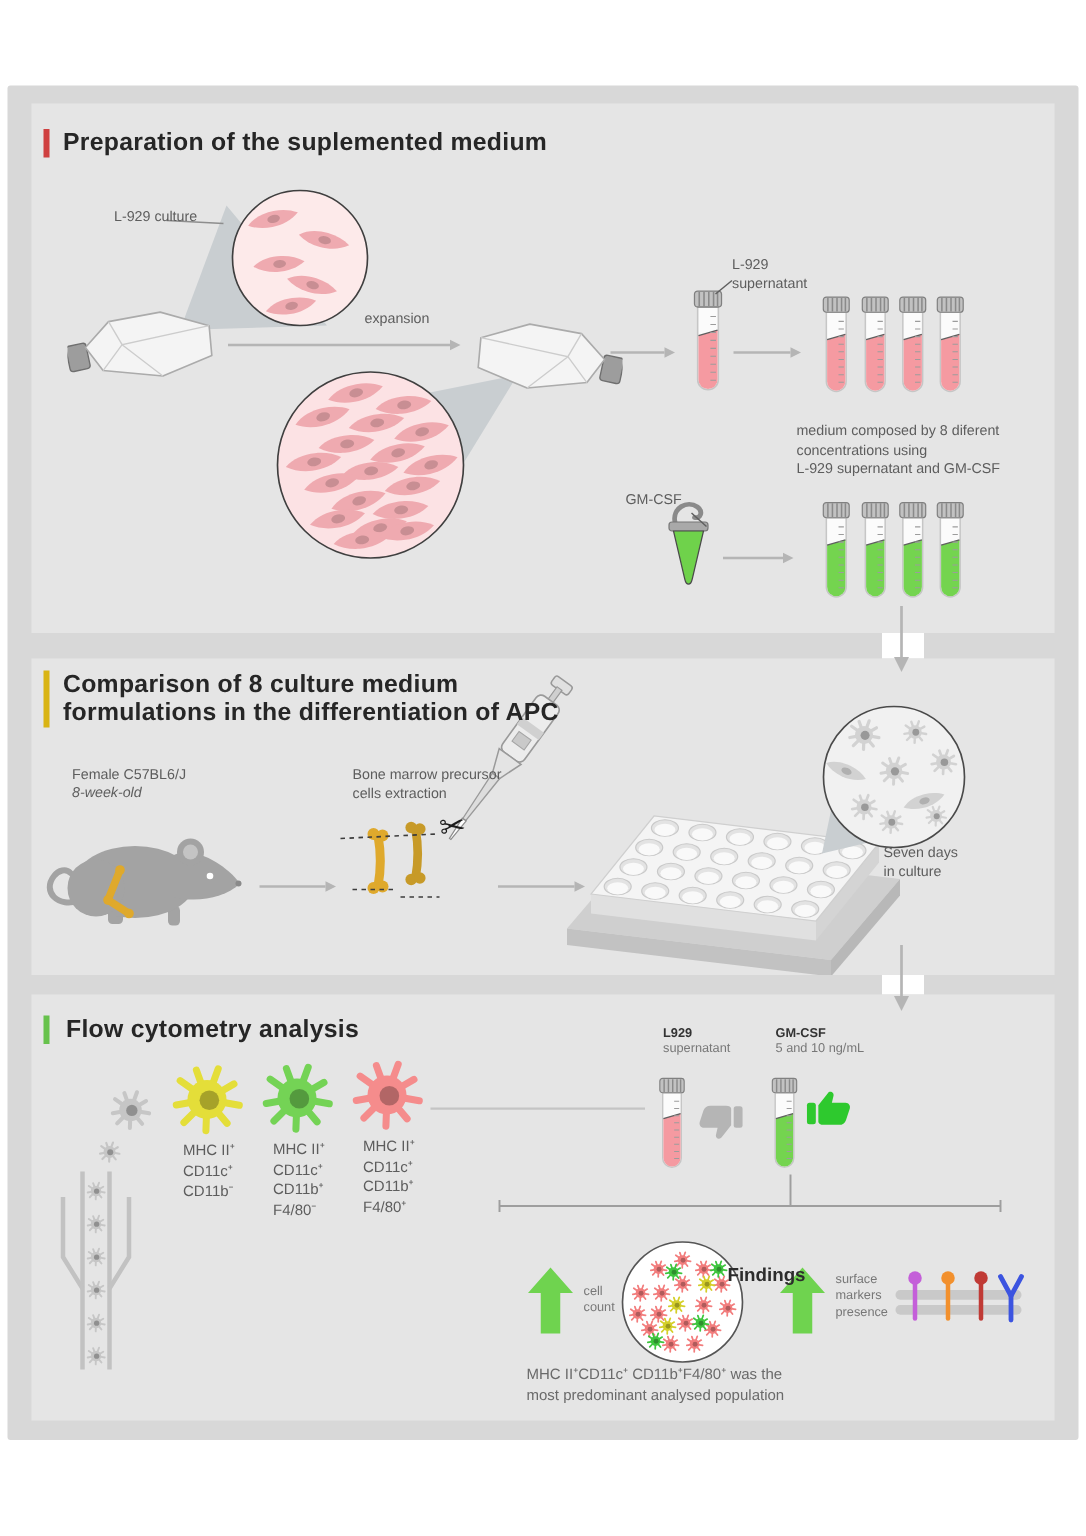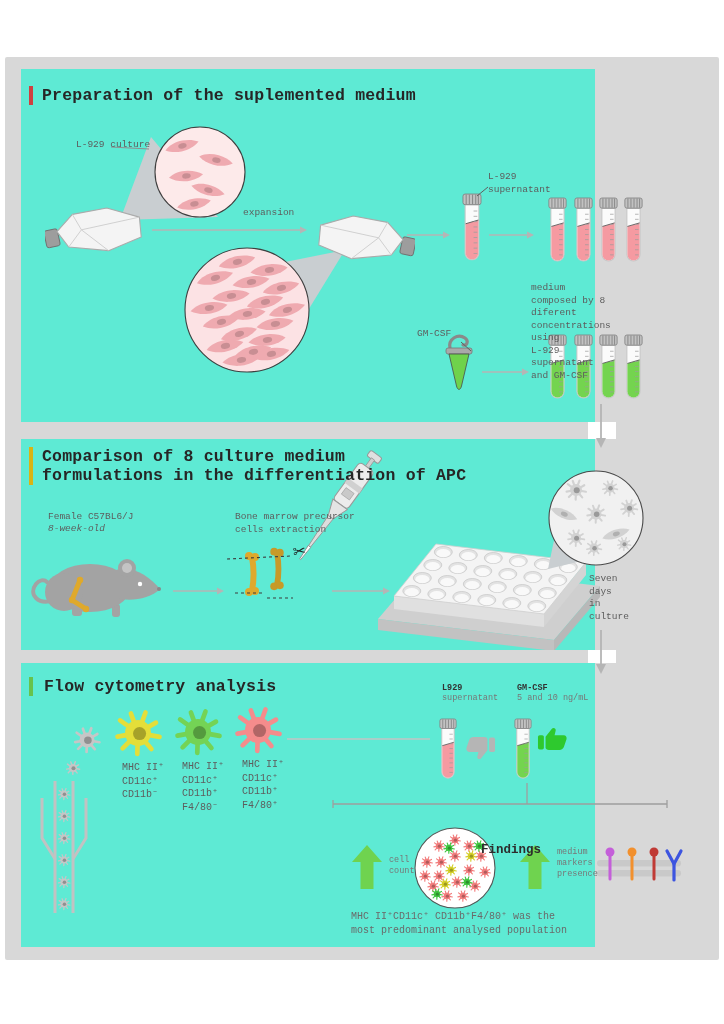--- a/index.html
+++ b/index.html
@@ -1,18 +1,18 @@
 <!DOCTYPE html>
 <html><head>
 <meta charset="utf-8">
 <style>
   html,body{margin:0;padding:0;background:#ffffff;}
   body{width:724px;height:1024px;position:relative;font-family:"Liberation Sans",sans-serif;overflow:hidden;}
   .frame{position:absolute;left:5px;top:57px;width:714px;height:903px;background:#d8d8d8;border-radius:2px;}
-  .panel{position:absolute;left:21px;width:574px;background:#5eead4;font-family:Liberation Mono, monospace;}
+  .panel{position:absolute;left:21px;width:682px;background:#e5e5e5;}
   #p1{top:69px;height:353px;}
   #p2{top:439px;height:211px;}
   #p3{top:663px;height:284px;}
   .notch{position:absolute;left:588px;width:28px;background:#ffffff;}
   #notch1{top:422px;height:17px;}
   #notch2{top:650px;height:13px;}
   .flow-arrow{position:absolute;left:593px;width:16px;height:46px;}
   #fa1{top:404px;} #fa2{top:630px;}
   svg.art{position:absolute;left:0;top:0;}
   .ptitle{position:absolute;display:flex;gap:9px;align-items:stretch;}
@@ -336,21 +336,21 @@
 
   <div class="ptitle" style="left:8px;top:8px;">
     <div class="bar bar-yellow"></div>
     <div class="tx">Comparison of 8 culture medium
 formulations in the differentiation of APC</div>
   </div>
   <div class="lbl" style="left:27px;top:72px;">Female C57BL6/J</div>
   <div class="lbl it" style="left:27px;top:84px;text-align:center;">8-week-old</div>
   <div class="lbl" style="left:214px;top:72px;">Bone marrow precursor
 cells extraction</div>
-  <div class="lbl" style="left:568px;top:134px;">Seven days
+  <div class="lbl" style="left:568px;top:124px;">Seven days
 in culture</div>
   <div class="scissors" style="left:272px;top:100px;">✂</div>
 </div>
 
 <div class="panel" id="p3">
   <svg class="art" width="682" height="284" viewBox="0 0 682 284">
 
     <g>
       <g stroke="#c2c2c2" stroke-width="3" fill="none">
         <line x1="34" y1="118" x2="34" y2="250"></line>
@@ -467,21 +467,21 @@
   <div class="lbl bold" style="left:421px;top:20px;">L929</div>
   <div class="lbl desc" style="left:421px;top:30px;">supernatant</div>
   <div class="lbl bold" style="left:496px;top:20px;">GM-CSF</div>
   <div class="lbl desc" style="left:496px;top:30px;">5 and 10 ng/mL</div>
 
   <div class="findings-t" style="left:440px;top:148px;">Findings</div>
   <div class="lbl desc" style="left:368px;top:192px;">cell
 count</div>
   <div class="lbl small" style="left:330px;top:247px;color:#6a6a6a;">MHC II⁺CD11c⁺ CD11b⁺F4/80⁺ was the
 most predominant analysed population</div>
-  <div class="lbl desc" style="left:536px;top:184px;">medium
+  <div class="lbl desc" style="left:536px;top:184px;">surface
 markers
 presence</div>
 </div>
 
 <svg class="flow-arrow" id="fa1" viewBox="0 0 16 46">
   <line x1="8" y1="0" x2="8" y2="35" stroke="#b5b5b5" stroke-width="1.8"></line>
   <polygon points="3,34 13,34 8,44" fill="#b5b5b5"></polygon>
 </svg>
 <svg class="flow-arrow" id="fa2" viewBox="0 0 16 46">
   <line x1="8" y1="0" x2="8" y2="35" stroke="#b5b5b5" stroke-width="1.8"></line>

